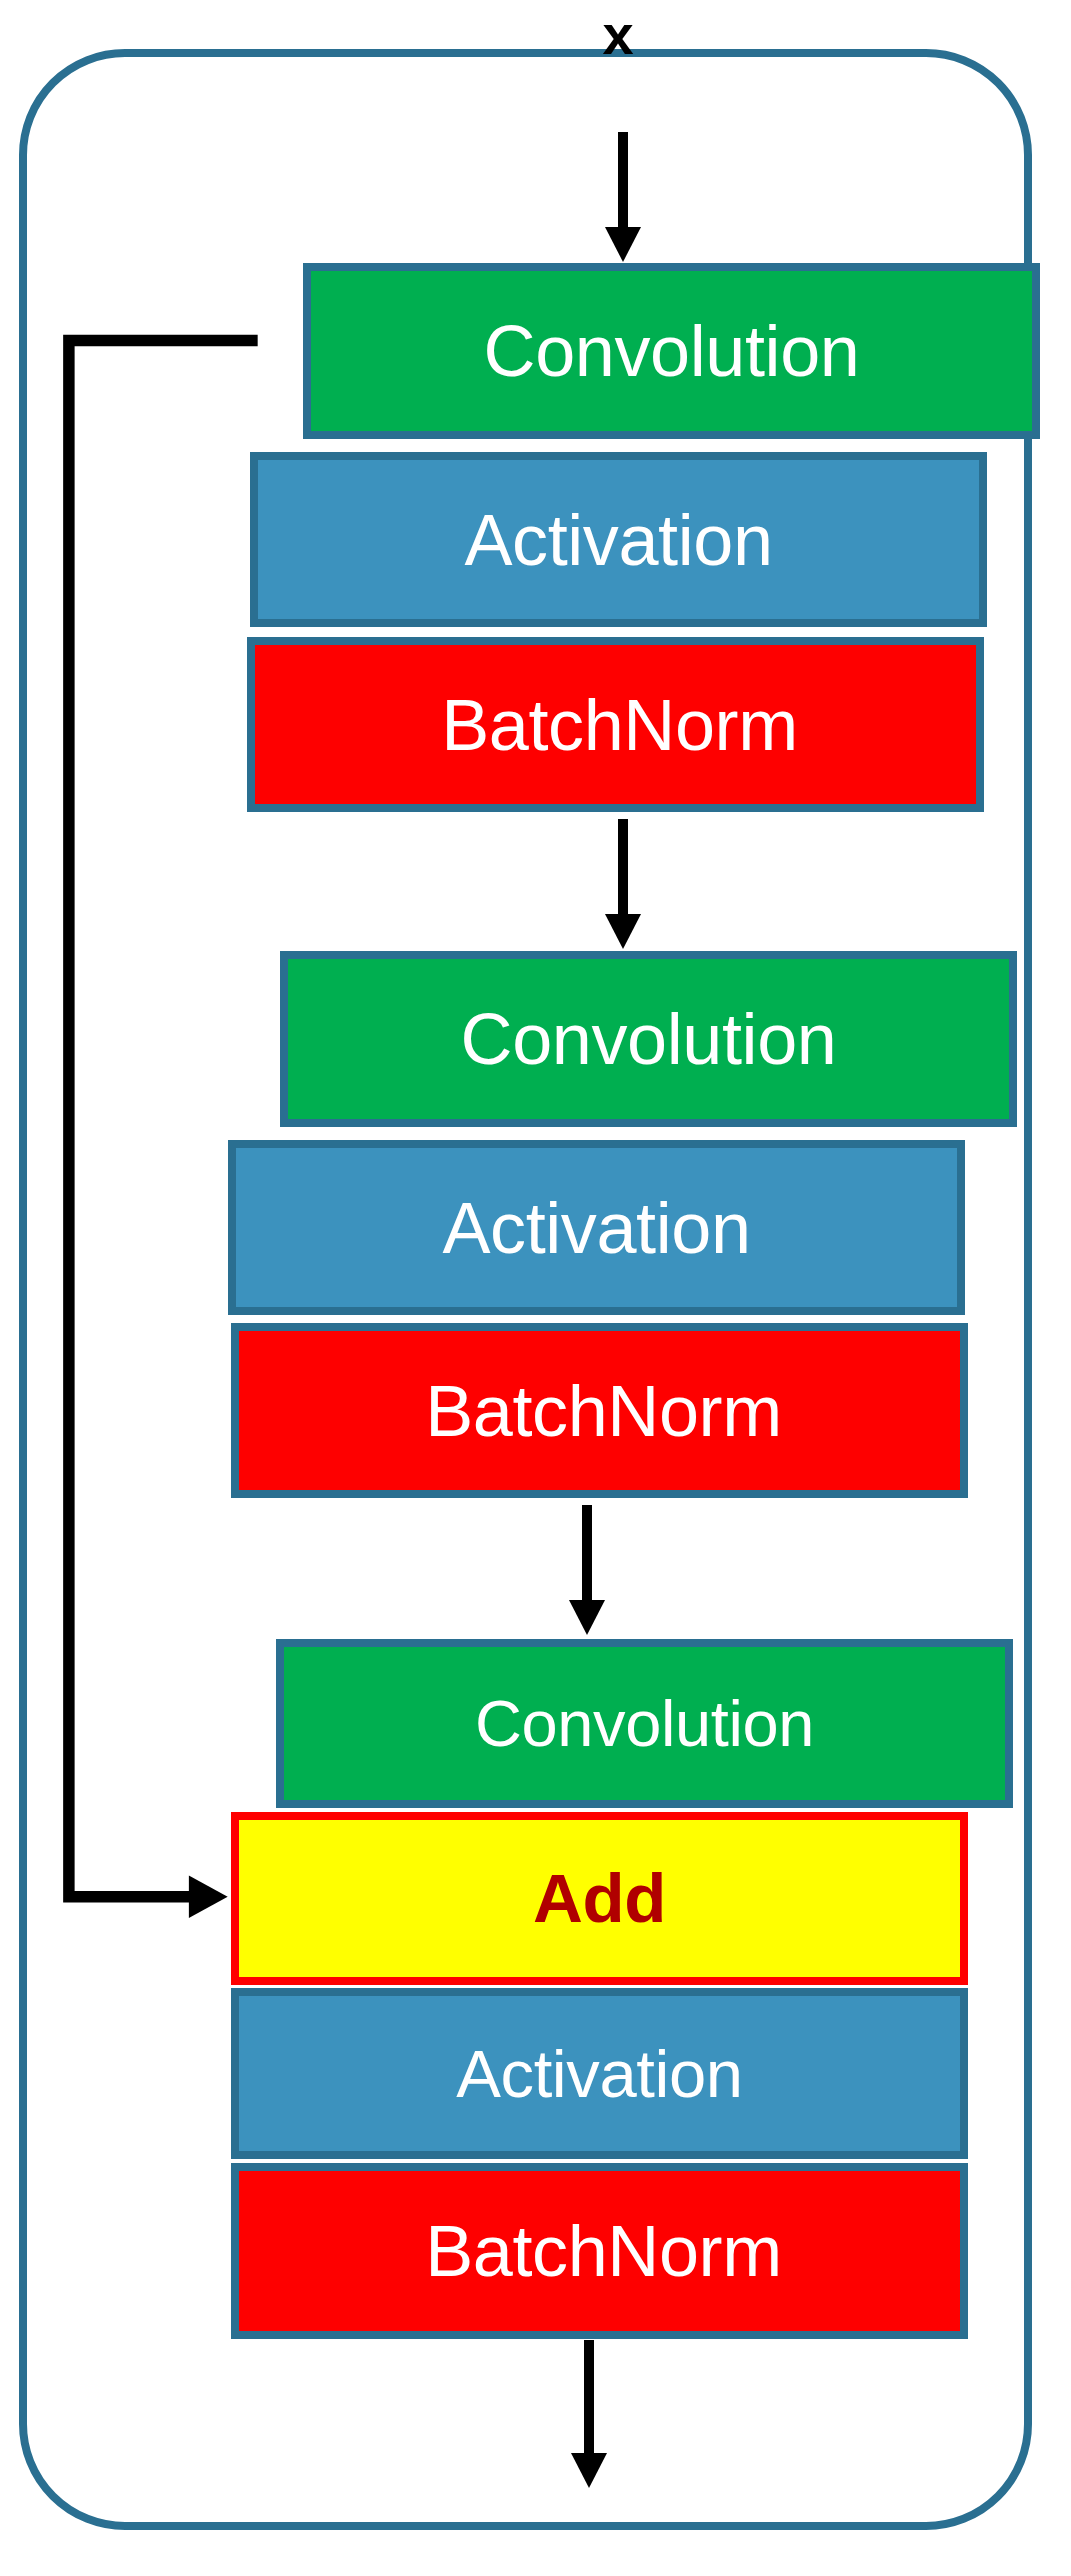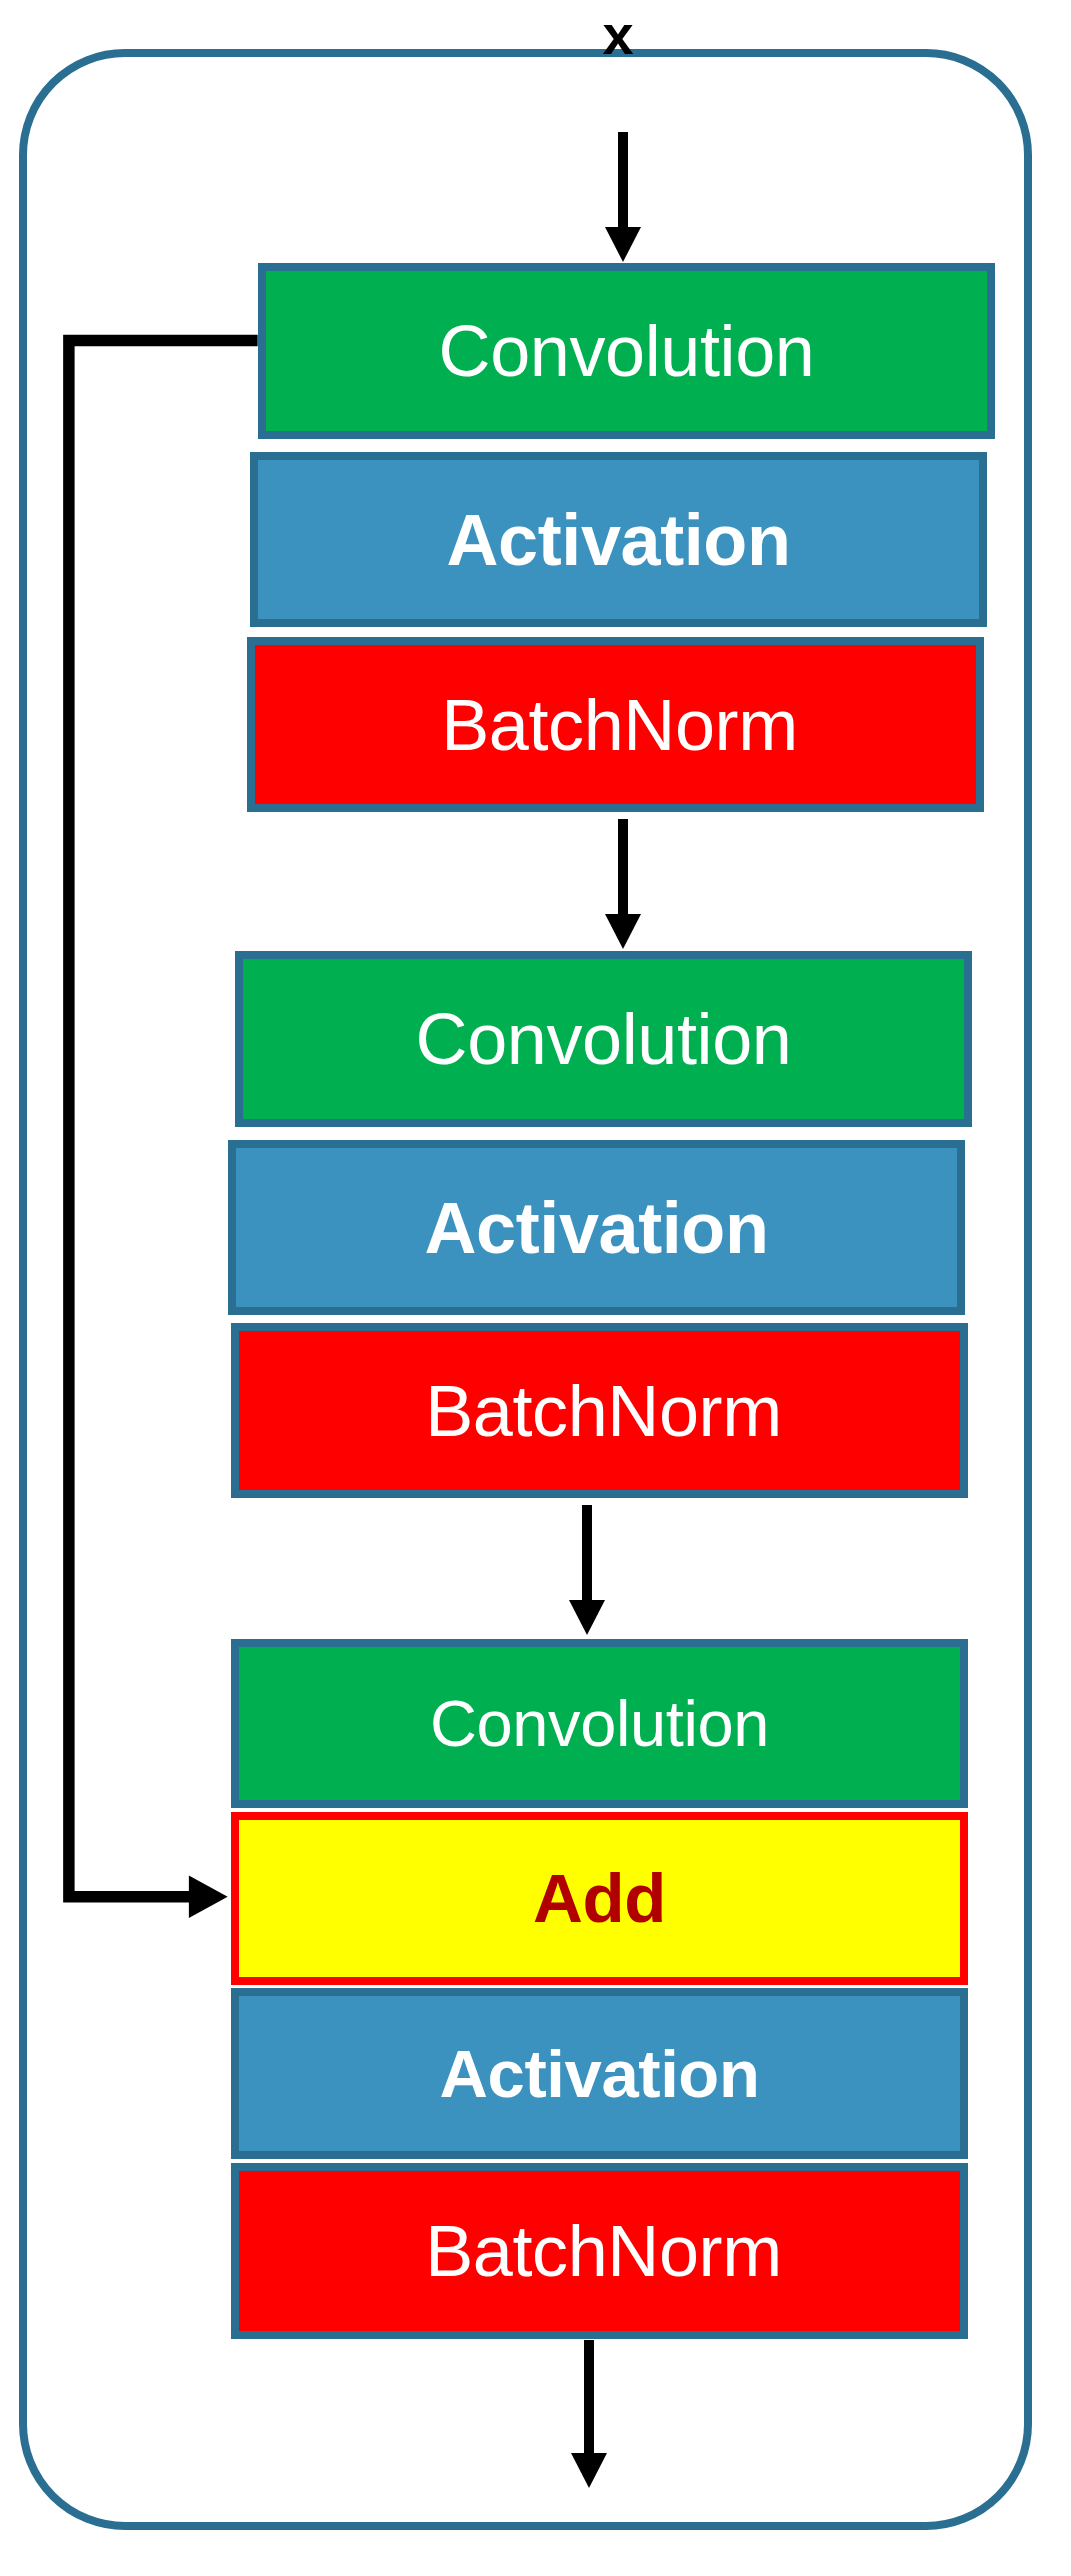--- a/index.html
+++ b/index.html
@@ -47,22 +47,22 @@
     display:flex;
     align-items:center;
     justify-content:center;
     color:#ffffff;
     font-size:72px;
     font-weight:400;
     line-height:1;
     white-space:nowrap;
     letter-spacing:-0.4px;
   }
-  .conv{ background:#00AF50; }
-  .act { background:#3C92BE;font-weight:bold; }
+  .conv{ background:#00AF50;margin-left:45px; }
+  .act { background:#3C92BE; }
   .bn  { background:#FE0000;padding-left:8px; }
   .add {
     background:#FFFF00;
     border:8px solid #FF0000;
     color:#B00000;
     font-weight:700;
     text-align:center;
   }
 
   

